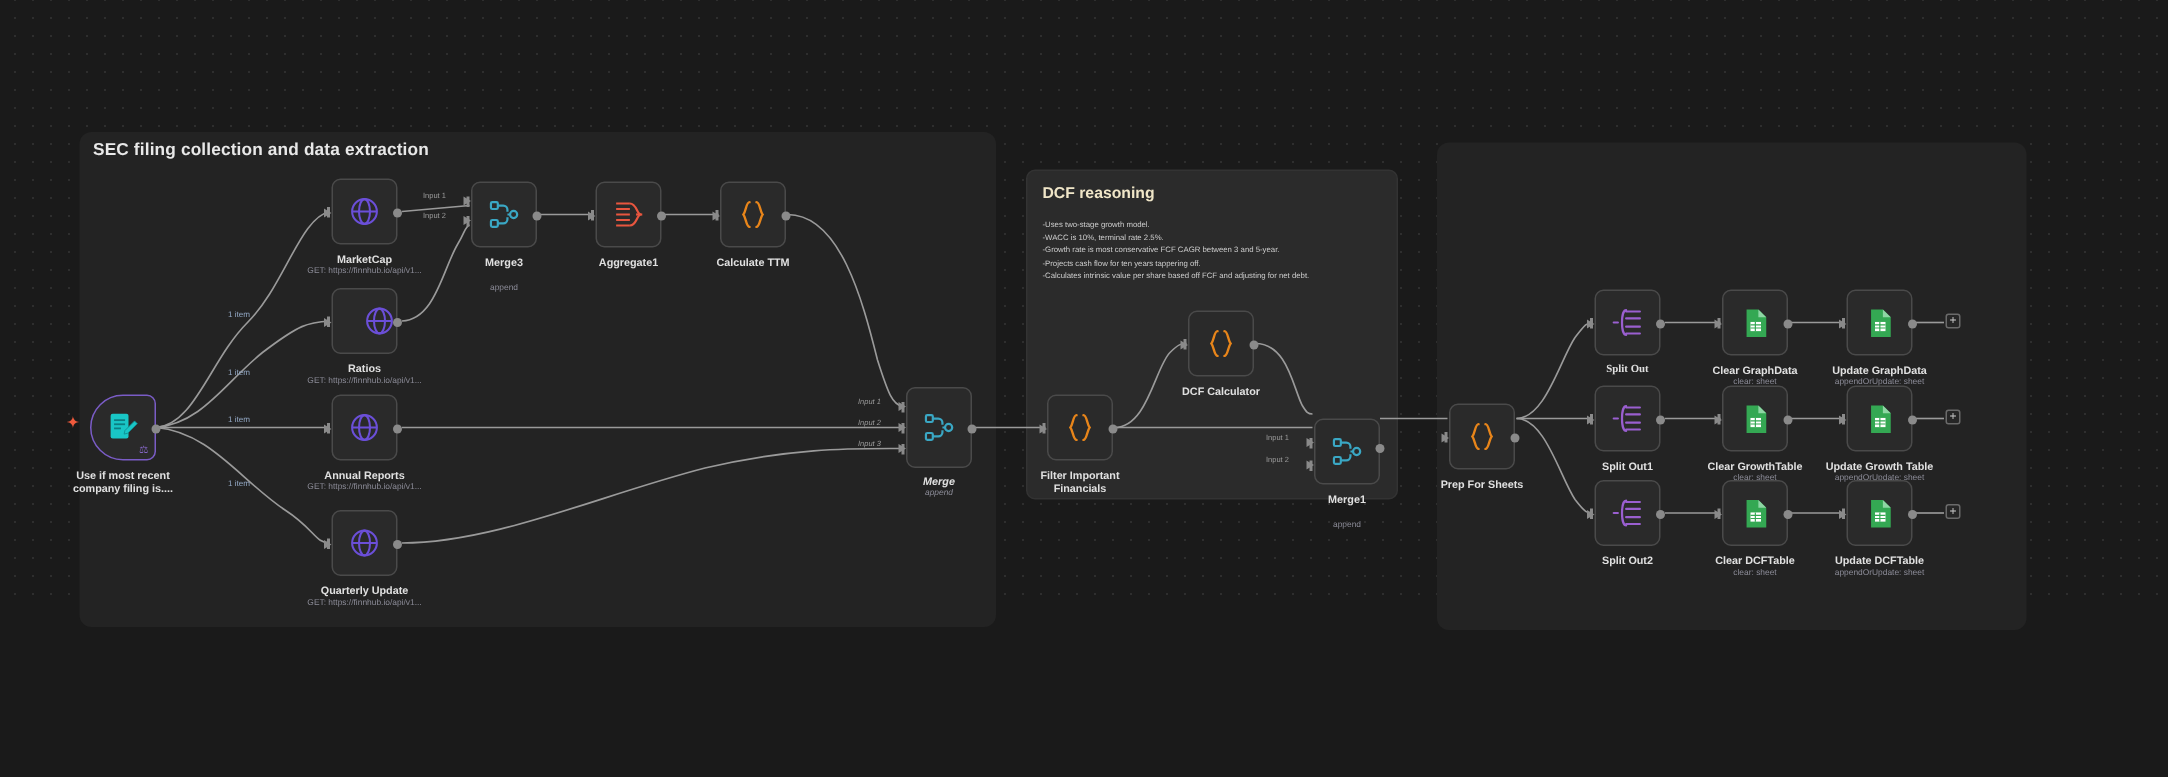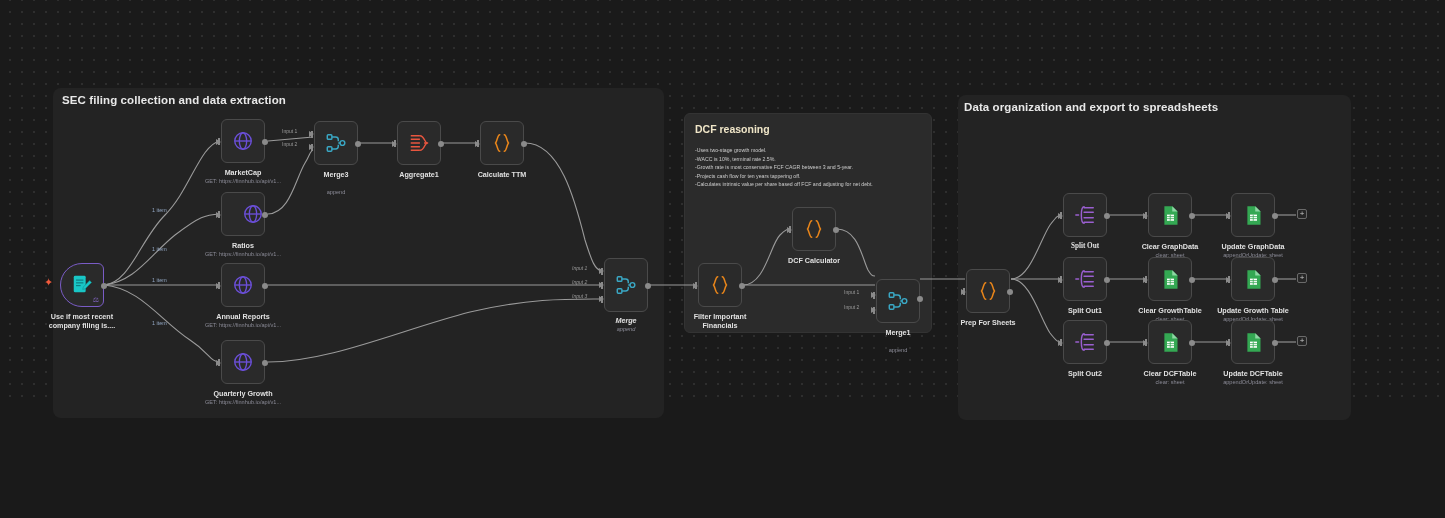--- a/index.html
+++ b/index.html
@@ -169,21 +169,20 @@
 </style>
 </head>
 <body>
 
 <div id="canvas">
 
   <div class="section" style="left:53px; top:88px; width:611px; height:330px;"></div>
   <div class="section-title" style="left:62px; top:94px;">SEC filing collection and data extraction</div>
 
   <div class="section" style="left:958px; top:95px; width:393px; height:325px;"></div>
-  <div class="section-title" style="left:964px; top:101px;">Data organization and export to spreadsheets</div>
 
   <div class="sticky" style="left:684px; top:113px; width:248px; height:220px;">
     <div class="sticky-title">DCF reasoning</div>
     <div class="sticky-line">-Uses two-stage growth model.</div>
     <div class="sticky-line">-WACC is 10%, terminal rate 2.5%.</div>
     <div class="sticky-line">-Growth rate is most conservative FCF CAGR between 3 and 5-year.</div>
     <div class="sticky-line">-Projects cash flow for ten years tappering off.</div>
     <div class="sticky-line">-Calculates intrinsic value per share based off FCF and adjusting for net debt.</div>
   </div>
 
@@ -301,21 +300,21 @@
   <div class="node" style="left:221px; top:340px;">
     <span class="icon">
       <svg width="22" height="22" viewBox="0 0 24 24" fill="none" stroke="#6b4fd8" stroke-width="1.5">
         <circle cx="12" cy="12" r="9"></circle>
           <path d="M3 12h18"></path>
           <ellipse cx="12" cy="12" rx="4" ry="9"></ellipse>
       </svg>
     </span>
     <span class="port-in bar"></span>
     <span class="port-out"></span>
-    <span class="node-label">Quarterly Growth</span>
+    <span class="node-label">Quarterly Update</span>
     <span class="node-sub s1">GET: https://finnhub.io/api/v1...</span>
   </div>
 
   <div class="node" style="left:314px; top:121px;">
     <span class="icon">
       <svg width="22" height="22" viewBox="0 0 24 24" fill="none" stroke="#3aa7c4" stroke-width="1.6">
         <rect x="2.5" y="3" width="5" height="5" rx="1"></rect>
         <rect x="2.5" y="16" width="5" height="5" rx="1"></rect>
         <circle cx="19" cy="12" r="2.6"></circle>
         <path d="M7.5 5.5h4a3 3 0 013 3v1.5M7.5 18.5h4a3 3 0 003-3V14M14.5 12h1.9"></path>

